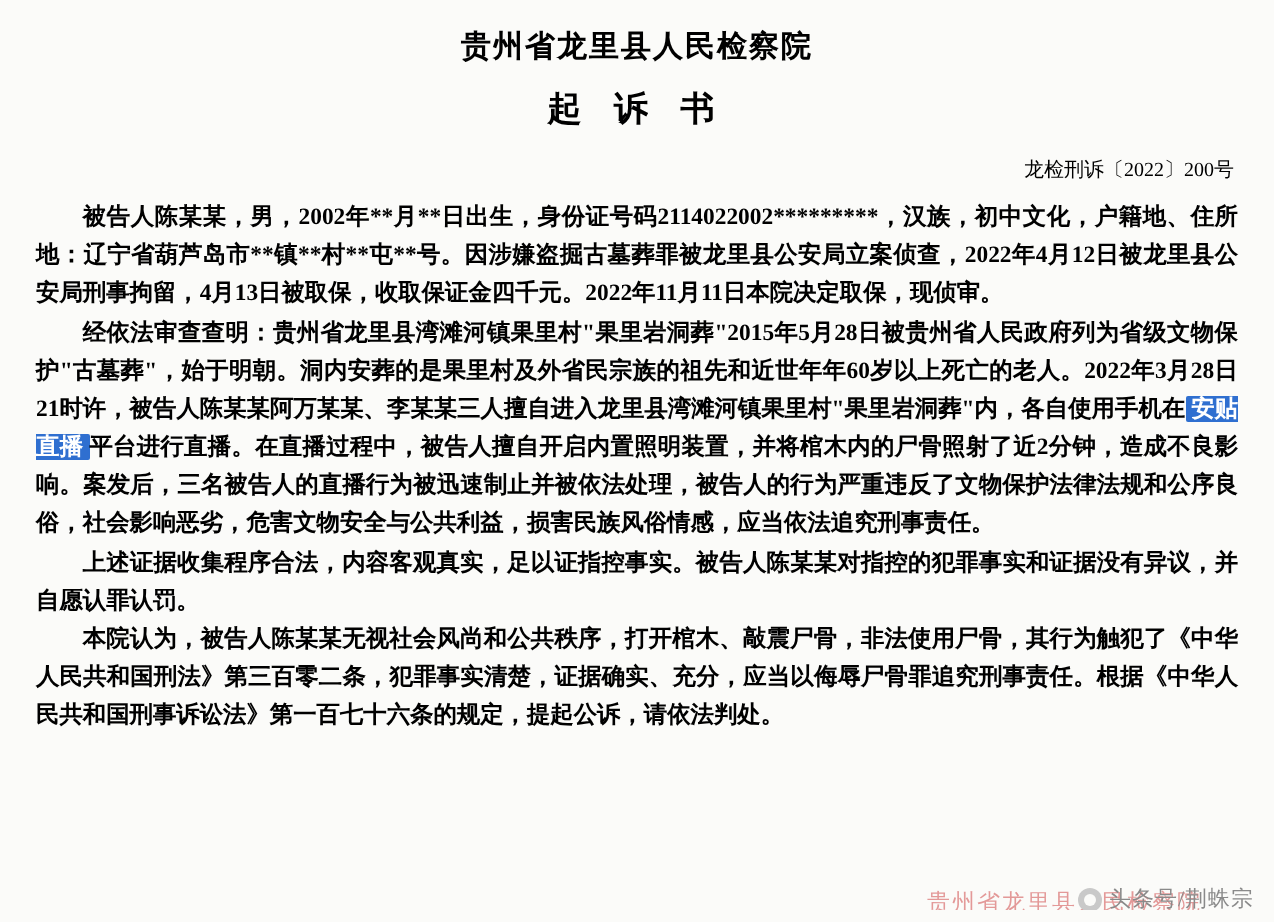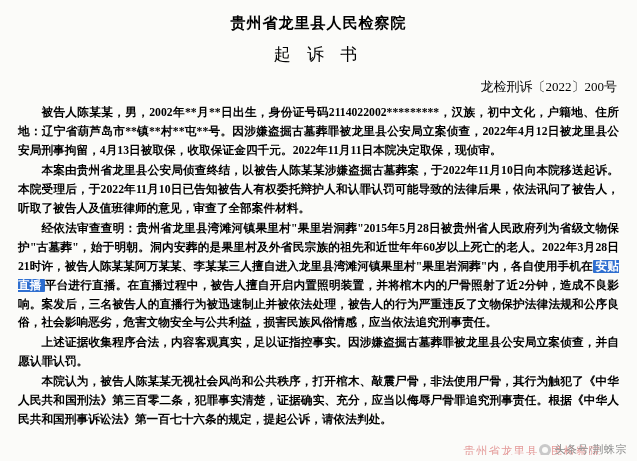--- a/index.html
+++ b/index.html
@@ -27,28 +27,28 @@
     font-size: 15px;
     font-weight: bold;
     letter-spacing: 1px;
     margin-top: 6px;
     margin-bottom: 10px;
     font-family: "Liberation Serif", serif;
   }
   .doc-title {
     text-align: center;
     font-size: 17px;
-    font-weight: normal;
+    font-weight: bold;
     letter-spacing: 6px;
     margin-bottom: 12px;
     font-family: "Liberation Serif", serif;
   }
   .doc-number {
     text-align: right;
-    font-size: 13px;
+    font-size: 10px;
     margin-bottom: 8px;
     padding-right: 2px;
   }
   .body-text {
     font-size: 11.7px;
     line-height: 1.62;
     text-align: justify;
     text-justify: inter-ideograph;
   }
   .para {
@@ -115,23 +115,22 @@
 <div class="page">
 
   <div class="org-title">贵州省龙里县人民检察院</div>
 
   <div class="doc-title">起 诉 书</div>
 
   <div class="doc-number">龙检刑诉〔2022〕200号</div>
 
   <div class="body-text">
     <p class="para">被告人陈某某，男，2002年**月**日出生，身份证号码2114022002*********，汉族，初中文化，户籍地、住所地：辽宁省葫芦岛市**镇**村**屯**号。因涉嫌盗掘古墓葬罪被龙里县公安局立案侦查，2022年4月12日被龙里县公安局刑事拘留，4月13日被取保，收取保证金四千元。2022年11月11日本院决定取保，现侦审。</p>
-    <p class="para">本案由贵州省龙里县公安局侦查终结，以被告人陈某某涉嫌盗掘古墓葬案，于2022年11月10日向本院移送起诉。本院受理后，于2022年11月10日已告知被告人有权委托辩护人和认罪认罚可能导致的法律后果，依法讯问了被告人，听取了被告人及值班律师的意见，审查了全部案件材料。</p>
     <p class="para"><span>经依法审查查明：贵州省龙里县湾滩河镇果里村"果里岩洞葬"2015年5月28日被贵州省人民政府列为省级文物保护"古墓葬"，始于明朝。洞内安葬的是果里村及外省民宗族的祖先和近世年年60岁以上死亡的老人。2022年3月28日21时许，被告人陈某某阿万某某、李某某三人擅自进入龙里县湾滩河镇果里村"果里岩洞葬"内，各自使用手机在<span class="highlight">安贴直播</span>平台进行直播。在直播过程中，被告人擅自开启内置照明装置，并将棺木内的尸骨照射了近2分钟，造成不良影响。案发后，三名被告人的直播行为被迅速制止并被依法处理，被告人的行为严重违反了文物保护法律法规和公序良俗，社会影响恶劣，危害文物安全与公共利益，损害民族风俗情感，应当依法追究刑事责任。</span></p>
-    <p class="para">上述证据收集程序合法，内容客观真实，足以证指控事实。因涉嫌盗掘古墓葬罪被龙里县公安局立案侦查，并自愿认罪认罚。</p>
+    <p class="para">上述证据收集程序合法，内容客观真实，足以证指控事实。被告人陈某某对指控的犯罪事实和证据没有异议，并自愿认罪认罚。</p>
     <p class="para">本院认为，被告人陈某某无视社会风尚和公共秩序，打开棺木、敲震尸骨，非法使用尸骨，其行为触犯了《中华人民共和国刑法》第三百零二条，犯罪事实清楚，证据确实、充分，应当以侮辱尸骨罪追究刑事责任。根据《中华人民共和国刑事诉讼法》第一百七十六条的规定，提起公诉，请依法判处。</p>
   </div>
 
   <div class="seal-area">贵州省龙里县人民检察院</div>
 
   <div class="watermark">
     <span class="wm-logo"></span>
     <span>头条号/荆蛛宗</span>
   </div>
 

